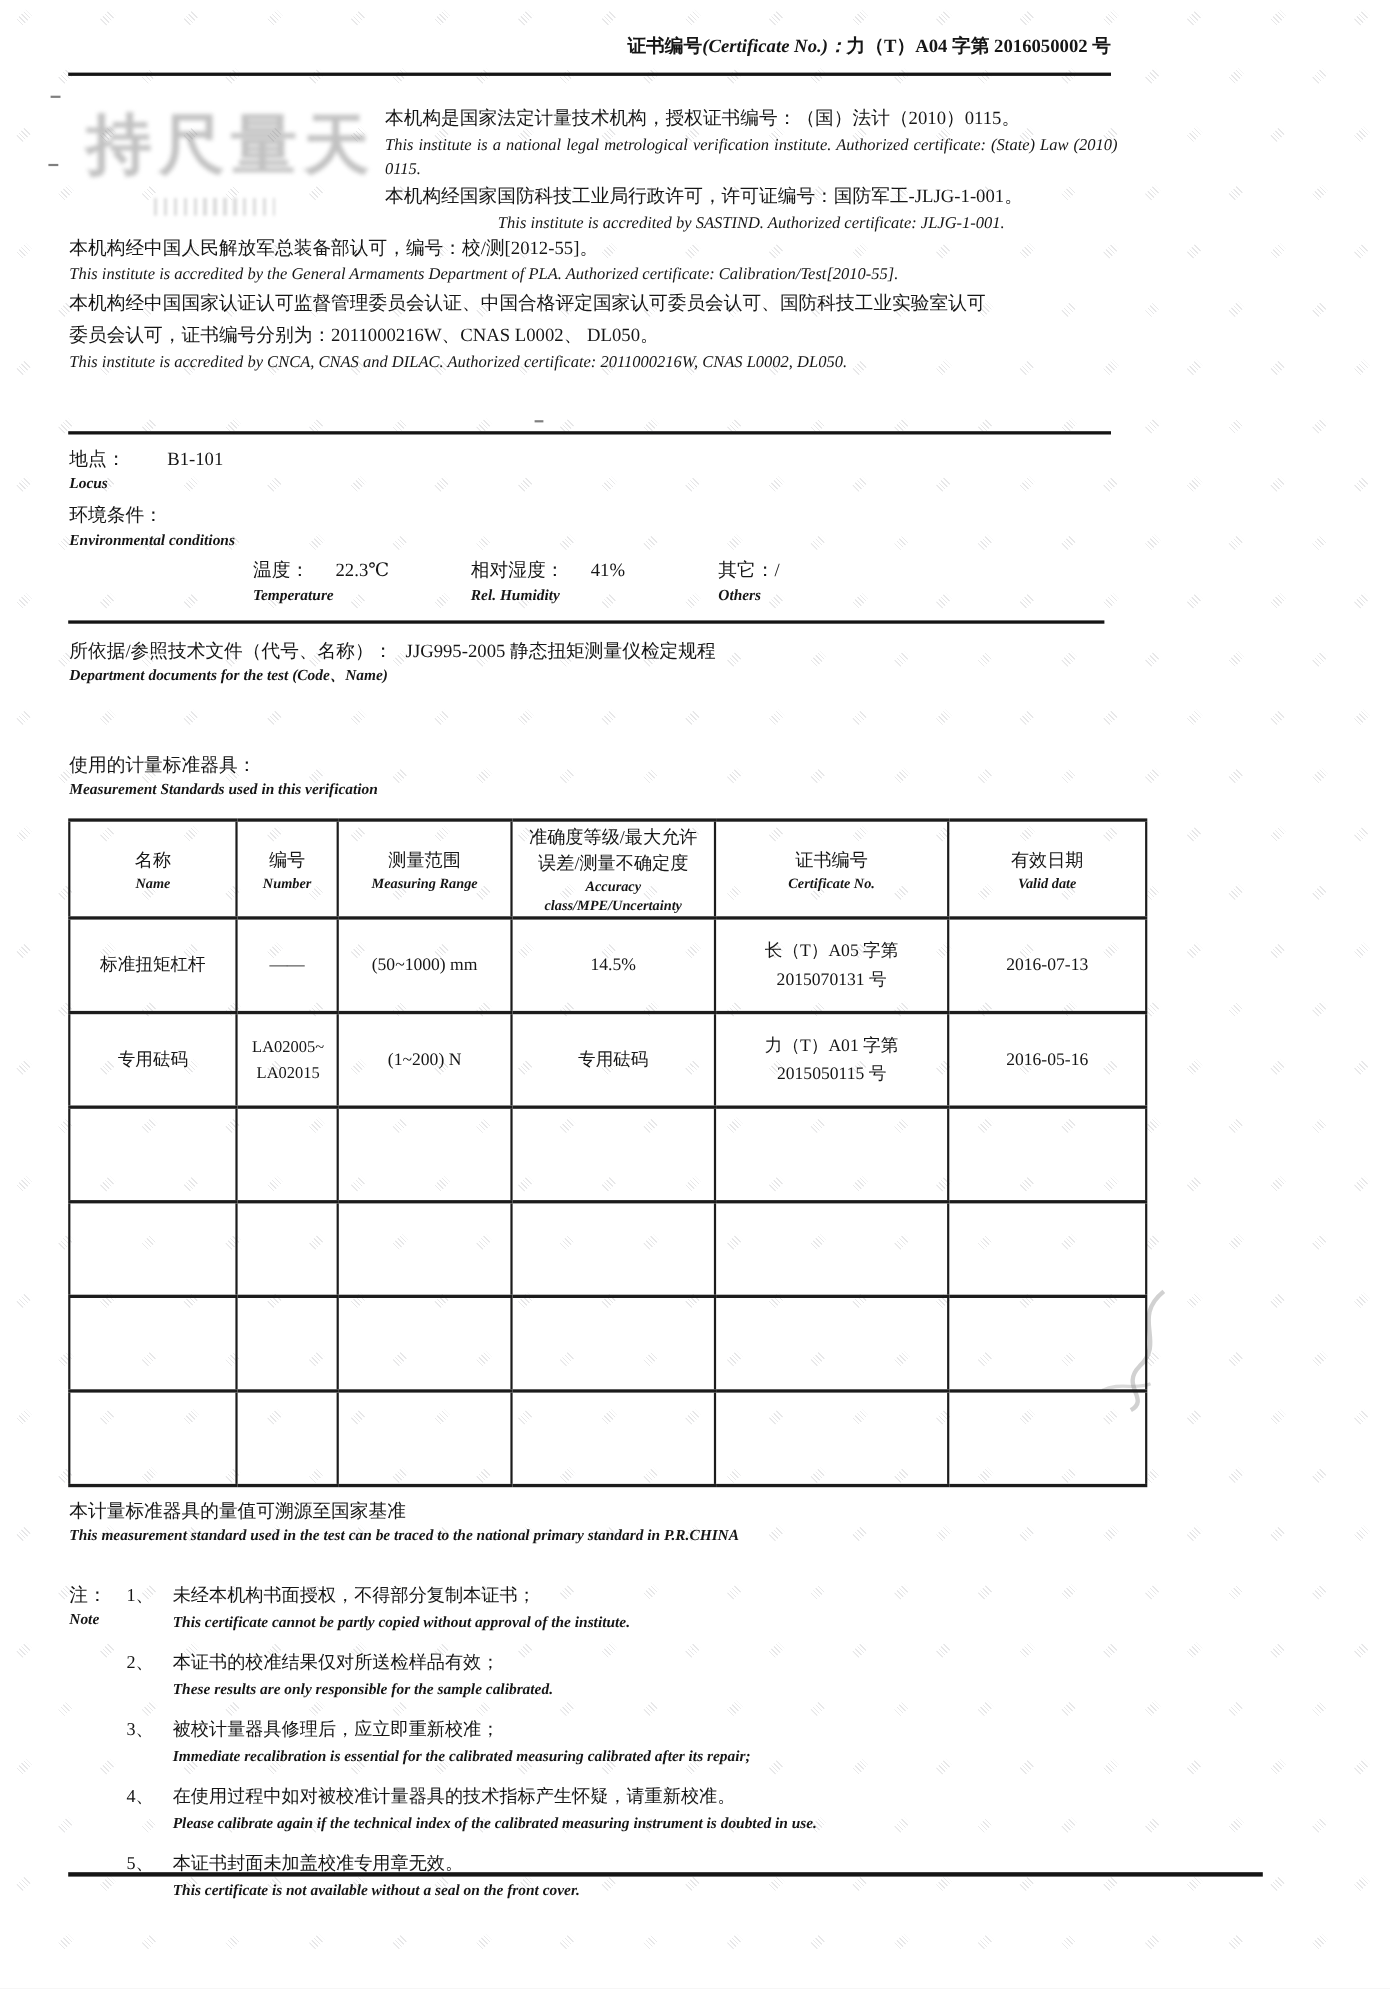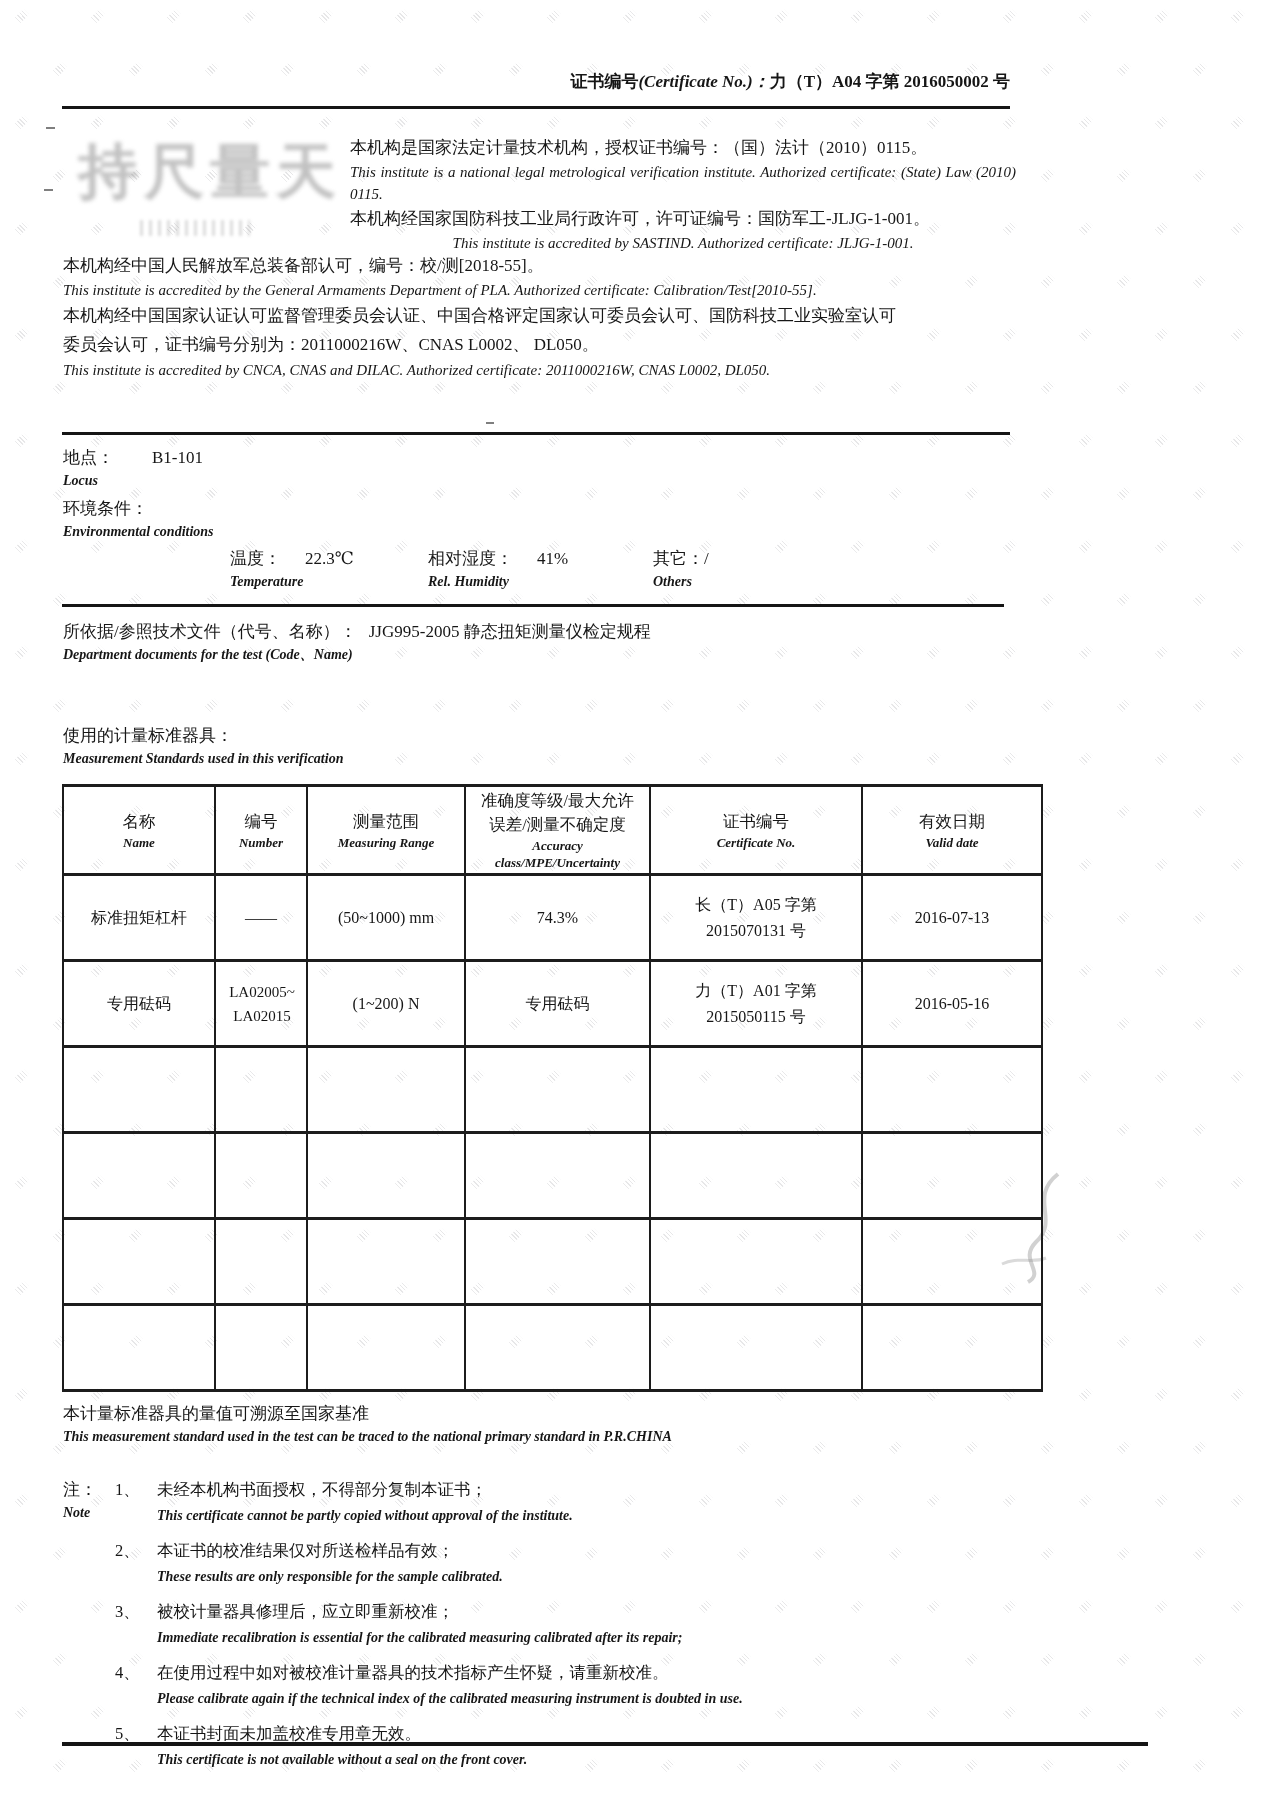--- a/index.html
+++ b/index.html
@@ -8,21 +8,21 @@
     background:#ffffff;overflow:hidden;
     font-family:"Liberation Serif","DejaVu Serif",serif;
     color:#161616;
   }
   .layer{position:absolute;inset:0;pointer-events:none;}
   .wm-mark{
     position:absolute;width:12px;height:8px;
     transform:rotate(-45deg);
     background:repeating-linear-gradient(90deg,rgba(60,60,70,.12) 0 1px,transparent 1px 3px);
   }
-  .content{position:absolute;inset:0;z-index:2;margin-top:40px;}
+  .content{position:absolute;inset:0;z-index:2;}
   .rule{position:absolute;background:#151515;}
   .zh{font-size:17px;line-height:27px;}
   .en{font-style:italic;font-size:15px;line-height:22px;}
   .en-b{font-style:italic;font-weight:bold;font-size:14px;line-height:20px;}
 
   
   .cert-header{position:absolute;top:30px;right:254px;font-size:17px;font-weight:bold;white-space:nowrap;}
   .cert-header .en-part{font-weight:bold;font-style:italic;}
 
   
@@ -683,21 +683,21 @@
     </div>
 
     <div class="acc-right">
       <div class="zh">本机构是国家法定计量技术机构，授权证书编号：（国）法计（2010）0115。</div>
       <div class="en">This institute is a national legal metrological verification institute.  Authorized certificate: (State) Law (2010) 0115.</div>
       <div class="zh">本机构经国家国防科技工业局行政许可，许可证编号：国防军工-JLJG-1-001。</div>
       <div class="en en-center">This institute is accredited by SASTIND. Authorized certificate: JLJG-1-001.</div>
     </div>
 
     <div class="acc-full">
-      <div class="zh">本机构经中国人民解放军总装备部认可，编号：校/测[2018-55]。</div>
+      <div class="zh">本机构经中国人民解放军总装备部认可，编号：校/测[2012-55]。</div>
       <div class="en">This institute is accredited by the General Armaments Department of PLA. Authorized certificate: Calibration/Test[2010-55].</div>
       <div class="zh prewrap" style="line-height:29px;">本机构经中国国家认证认可监督管理委员会认证、中国合格评定国家认可委员会认可、国防科技工业实验室认可
 委员会认可，证书编号分别为：2011000216W、CNAS L0002、 DL050。</div>
       <div class="en">This institute is accredited by CNCA, CNAS and DILAC. Authorized certificate: 2011000216W, CNAS L0002, DL050.</div>
     </div>
 
     <div class="rule" style="top:392px;left:62px;width:948px;height:3px;"></div>
 
     <div class="locus-block">
       <div class="zh">
@@ -775,21 +775,21 @@
                 <div class="h-zh">有效日期</div>
                 <div class="h-en">Valid date</div>
               </th>
           </tr>
         </thead>
         <tbody>
           <tr>
             <td>标准扭矩杠杆</td>
             <td>——</td>
             <td>(50~1000) mm</td>
-            <td>74.3%</td>
+            <td>14.5%</td>
             <td class="prewrap">长（T）A05 字第
 2015070131 号</td>
             <td>2016-07-13</td>
           </tr>
           <tr>
             <td>专用砝码</td>
             <td class="prewrap cell-left">LA02005~
 LA02015</td>
             <td>(1~200) N</td>
             <td>专用砝码</td>

